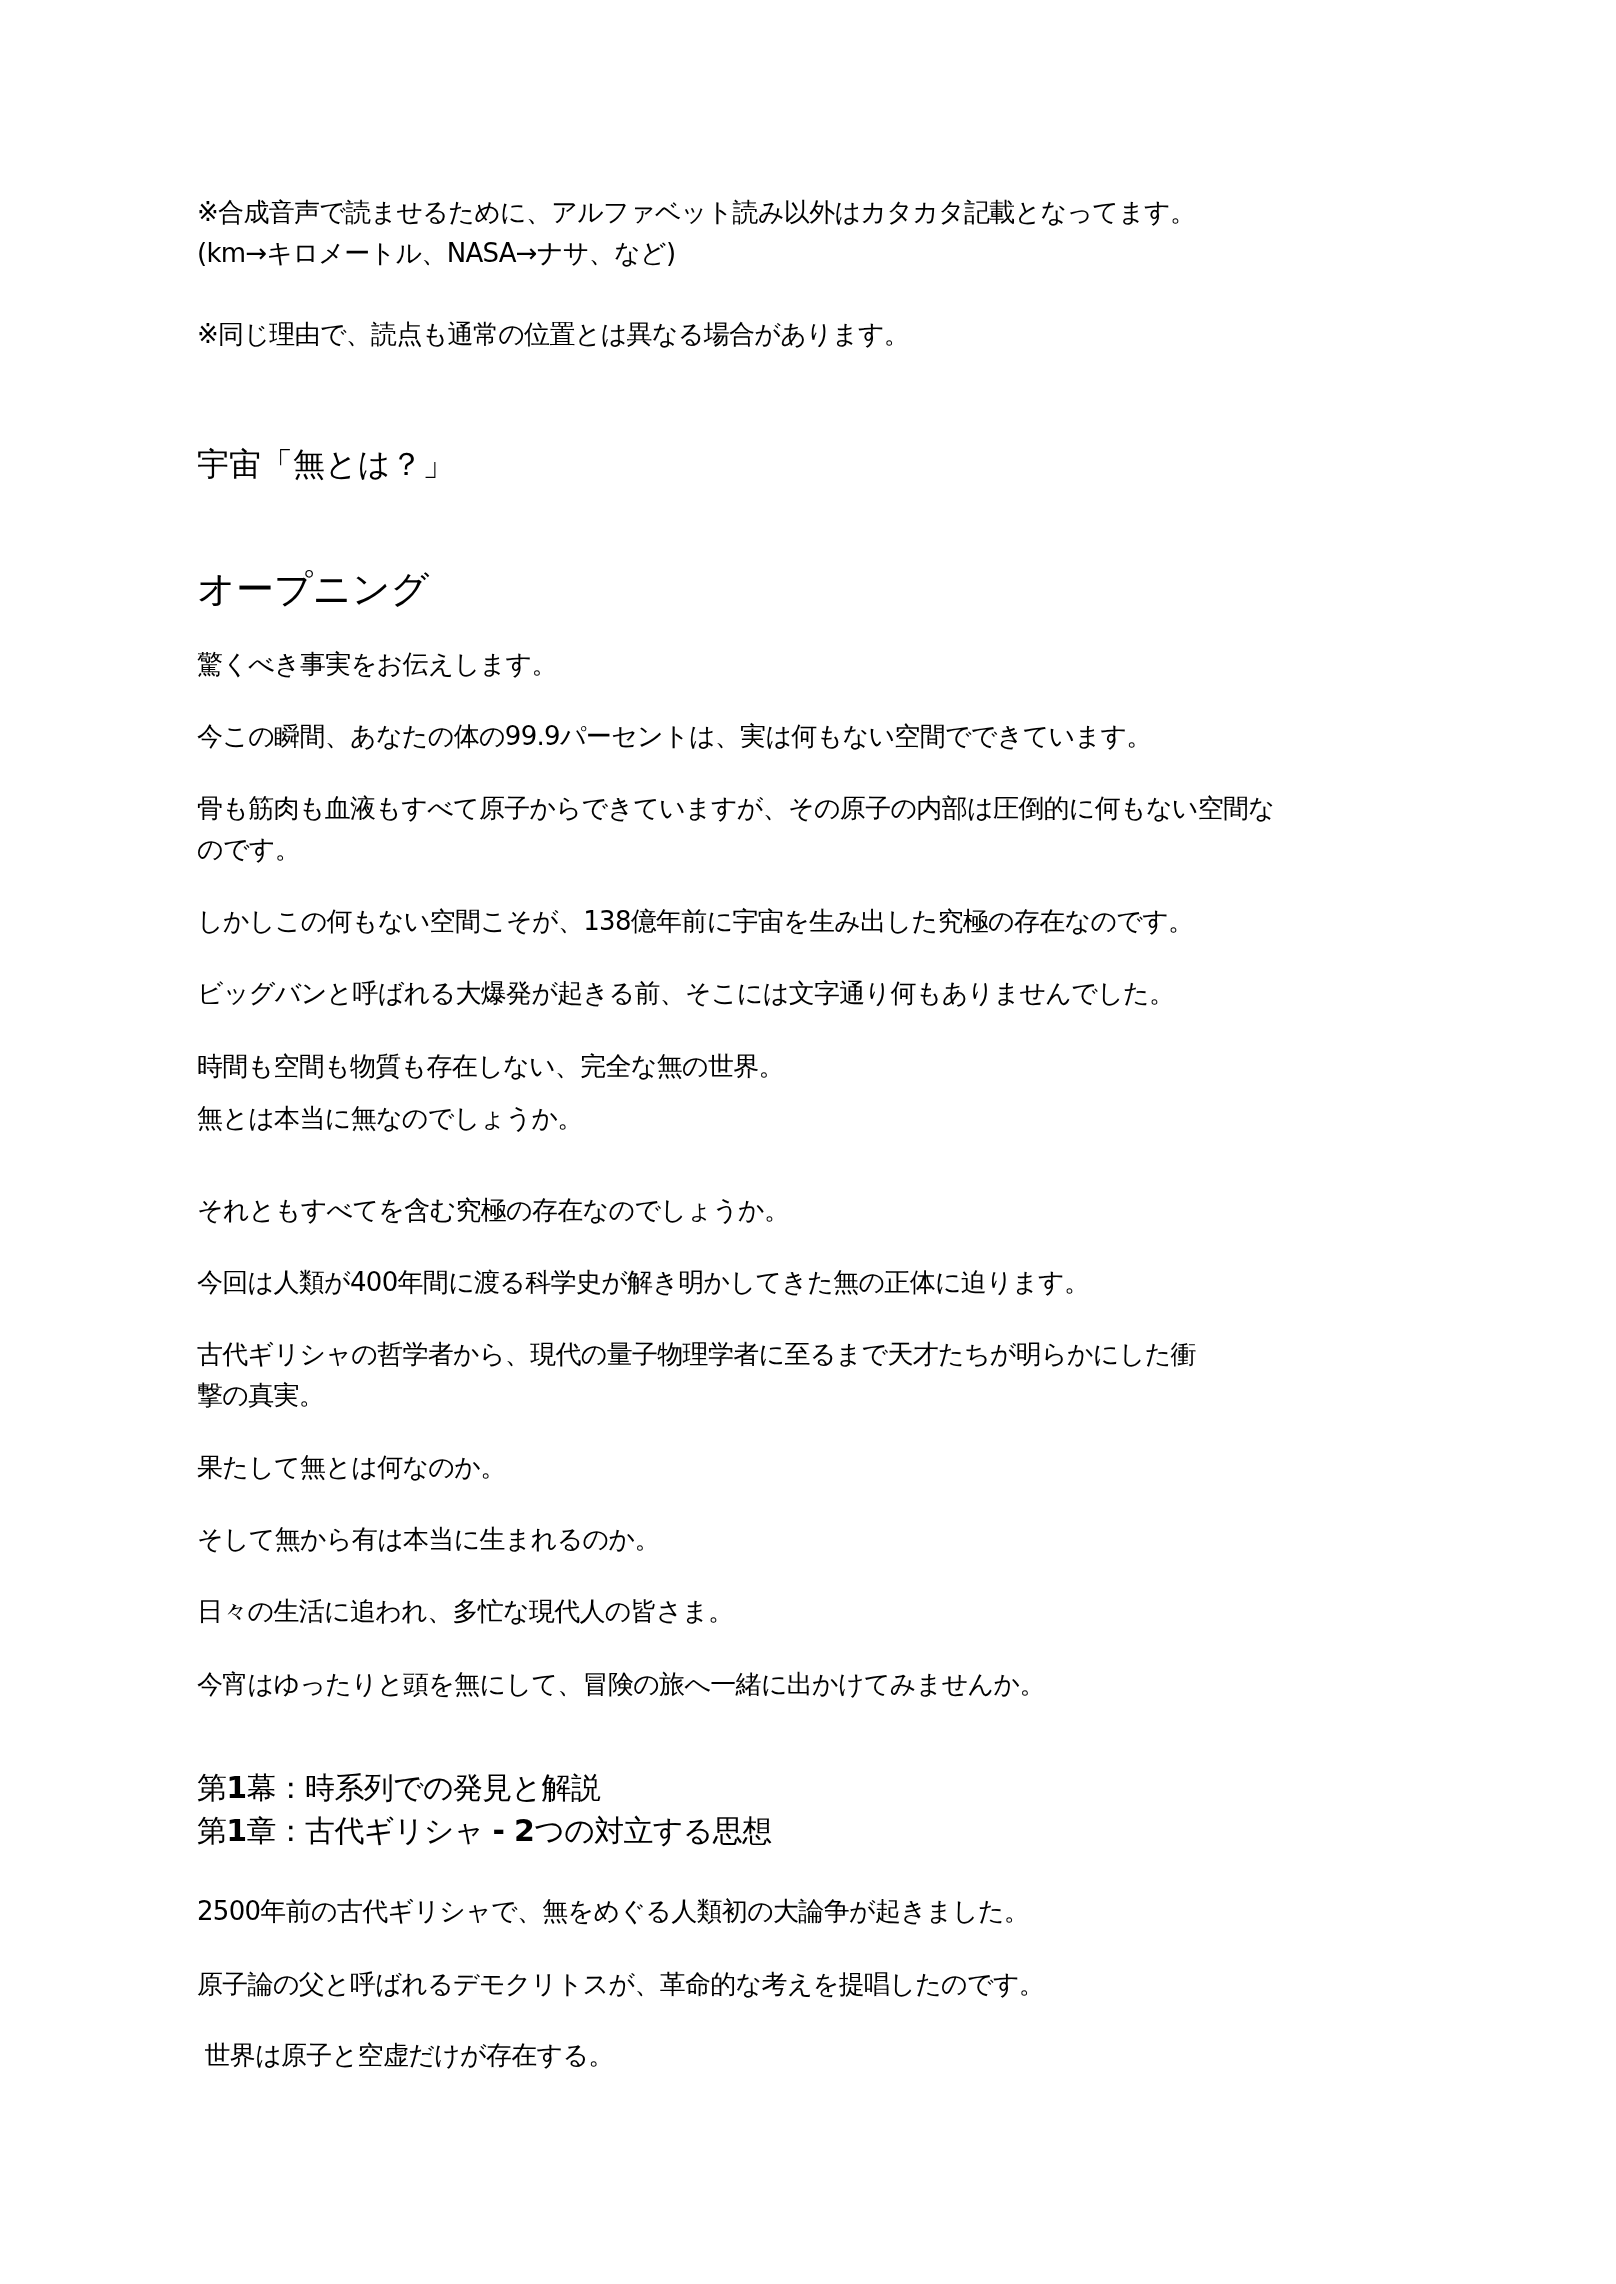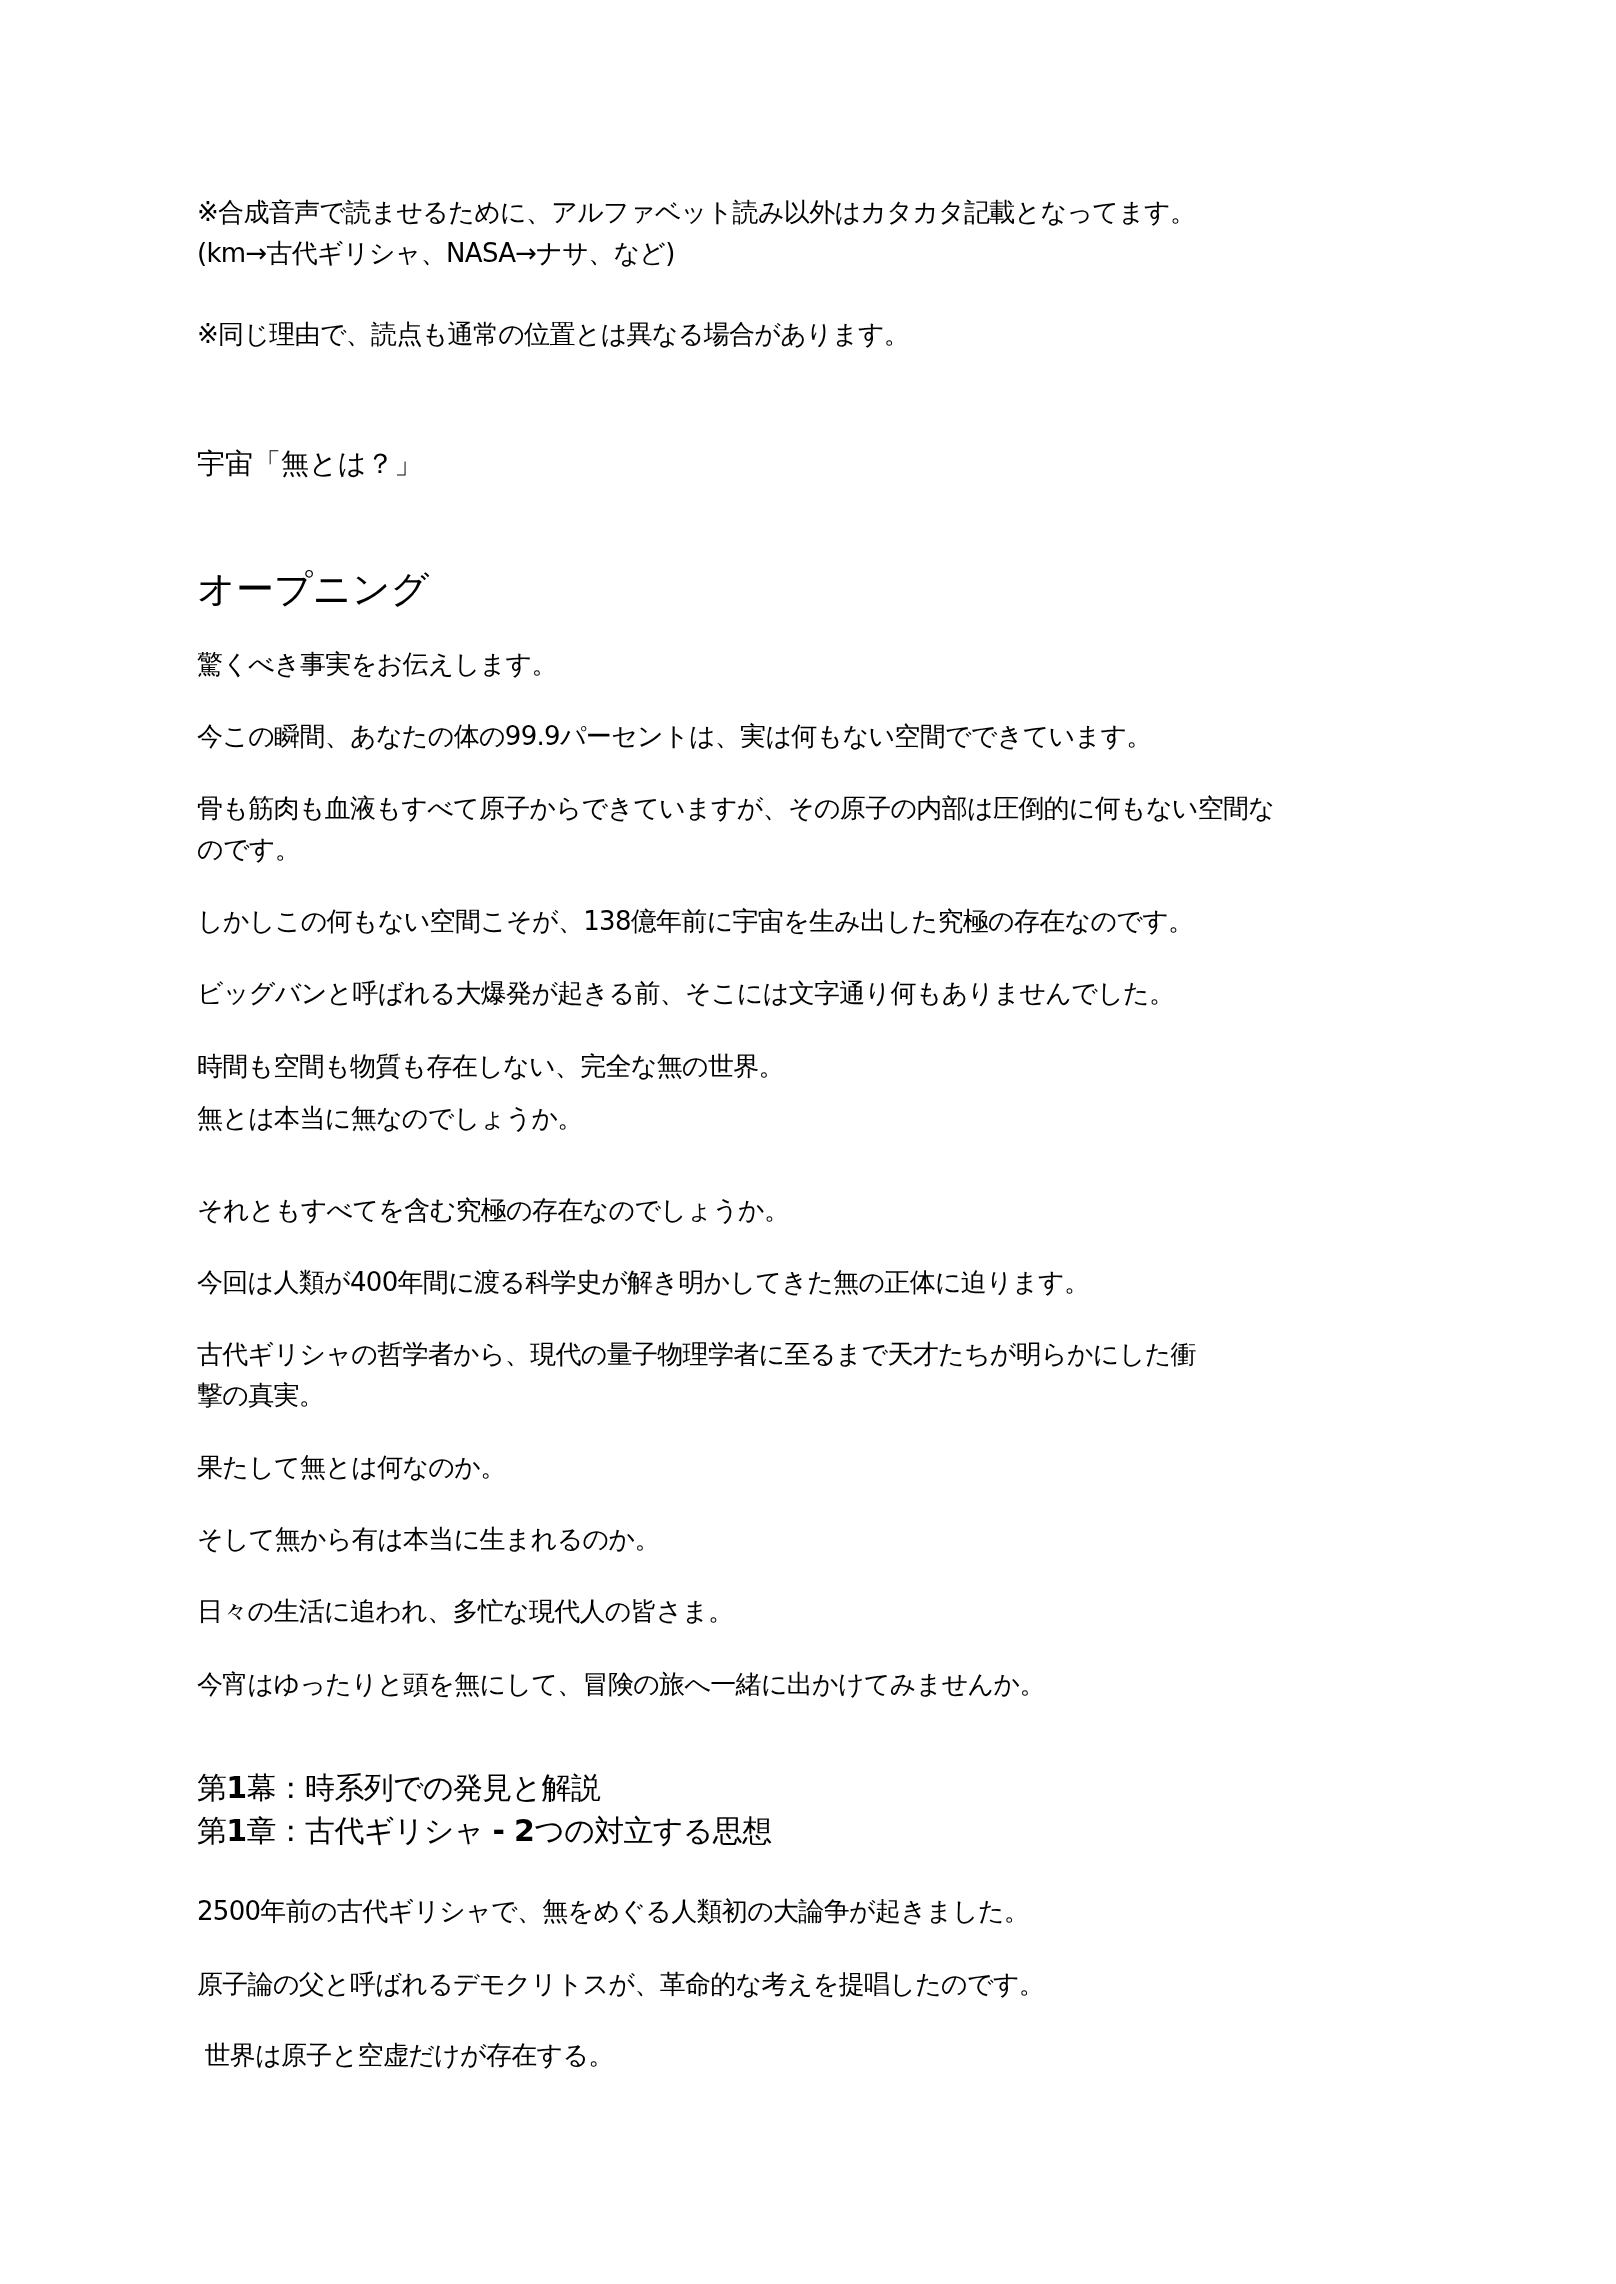--- a/index.html
+++ b/index.html
@@ -25,21 +25,21 @@
     }
     .line {
       position: absolute;
       left: 197px;
       white-space: nowrap;
       font-size: 26px;
       line-height: 37px;
       letter-spacing: -0.7px;
     }
     .title {
-      font-size: 28px;
+      font-size: 32px;
       line-height: 44px;
       letter-spacing: 0px;
     }
     .subtitle {
       font-size: 38px;
       line-height: 38px;
       letter-spacing: 0px;
     }
     .chapter {
       font-size: 30px;
@@ -49,21 +49,21 @@
     .chapter b {
       font-weight: bold;
     }
   </style>
 </head>
 <body>
 
 <div class="page">
 
   <div class="line" style="top:194px;">※合成音声で読ませるために、アルファベット読み以外はカタカタ記載となってます。</div>
-  <div class="line" style="top:235px;">(km→古代ギリシャ、NASA→ナサ、など)</div>
+  <div class="line" style="top:235px;">(km→キロメートル、NASA→ナサ、など)</div>
   <div class="line" style="top:316px;">※同じ理由で、読点も通常の位置とは異なる場合があります。</div>
 
   <div class="line title" style="top:442px;">宇宙「無とは？」</div>
 
   <div class="line subtitle" style="top:570px;">オープニング</div>
 
   <div class="line" style="top:646px;">驚くべき事実をお伝えします。</div>
   <div class="line" style="top:718px;">今この瞬間、あなたの体の99.9パーセントは、実は何もない空間でできています。</div>
   <div class="line" style="top:790px;">骨も筋肉も血液もすべて原子からできていますが、その原子の内部は圧倒的に何もない空間な</div>
   <div class="line" style="top:831px;">のです。</div>

